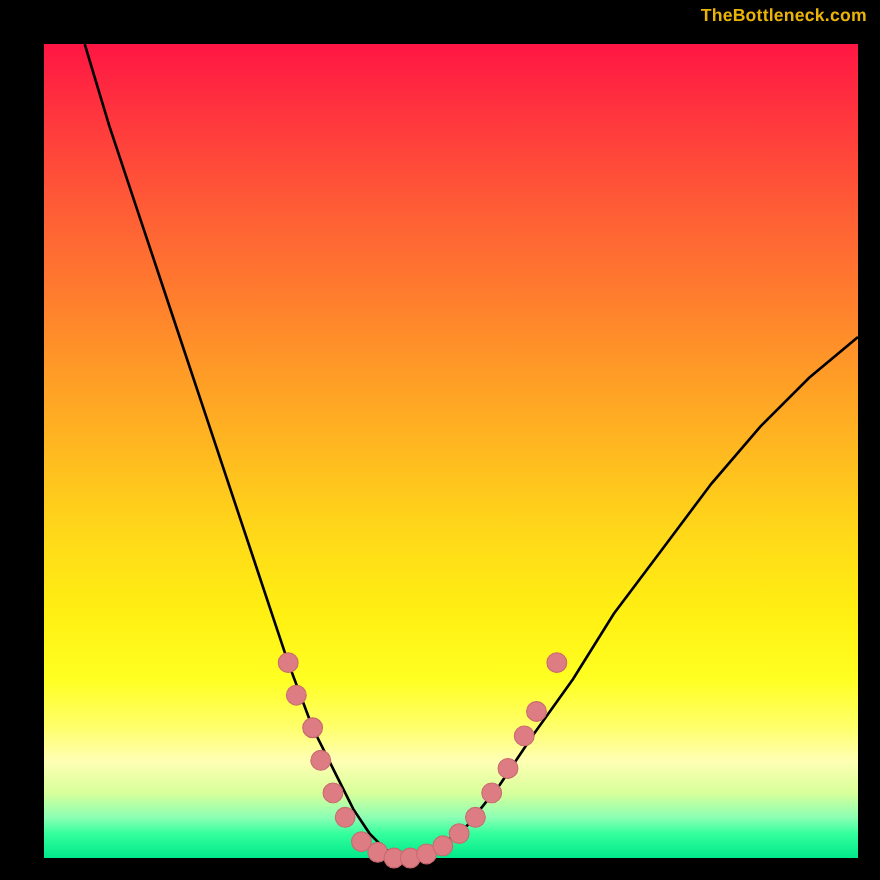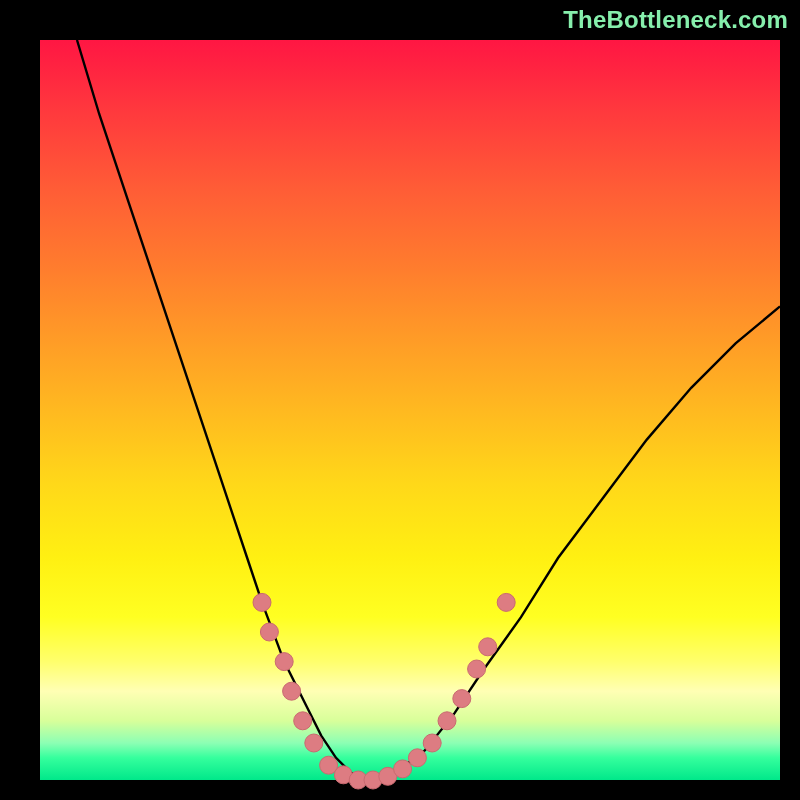--- a/index.html
+++ b/index.html
@@ -46,23 +46,23 @@
     top: 0;
     width: 740px;
     height: 740px;
     overflow: visible;
   }
   .attribution {
     position: absolute;
     top: 6px;
     right: 12px;
     font-family: Arial, Helvetica, sans-serif;
-    font-size: 24px;
+    font-size: 16px;
     font-weight: 700;
-    color: #86efac;
+    color: #eab308;
     letter-spacing: 0.2px;
     user-select: none;
   }
 </style>
 </head>
 <body>
 
 <div class="stage">
   <div class="plot-area">
     <svg class="curve" viewBox="0 0 740 740" preserveAspectRatio="none">

